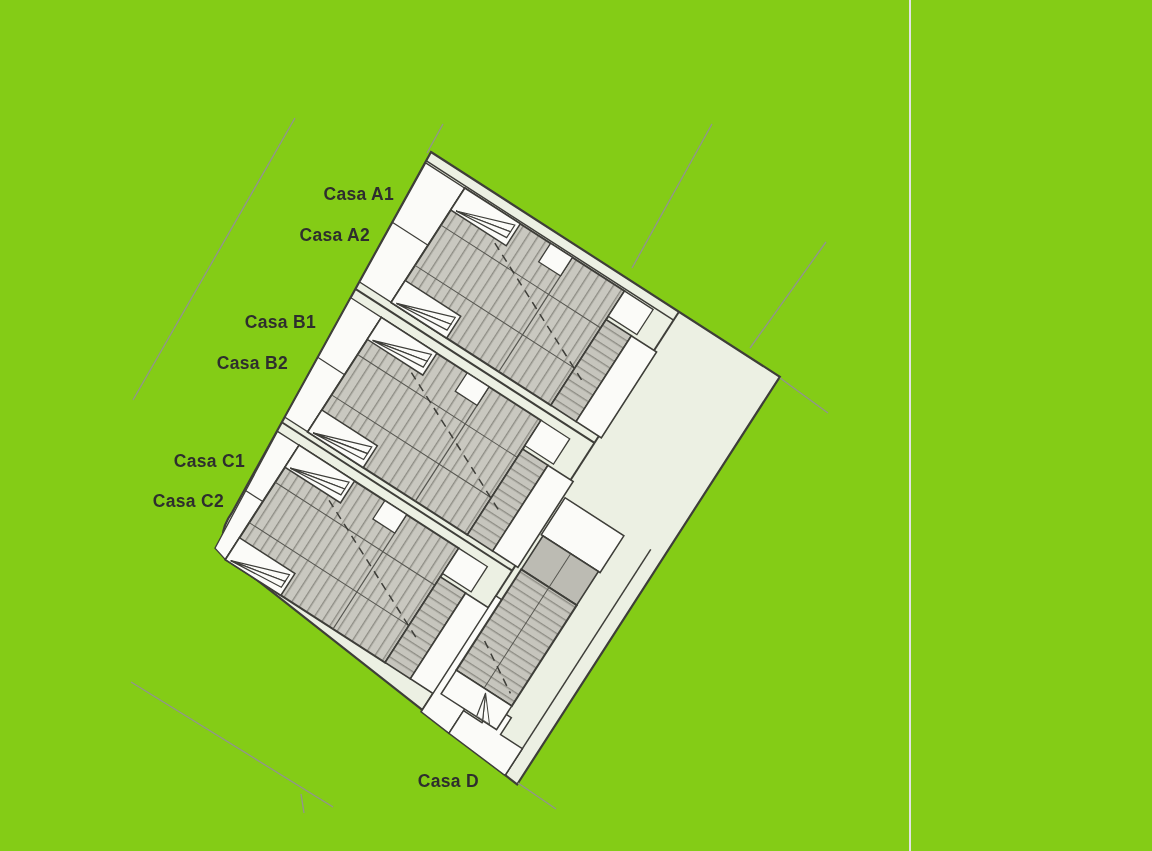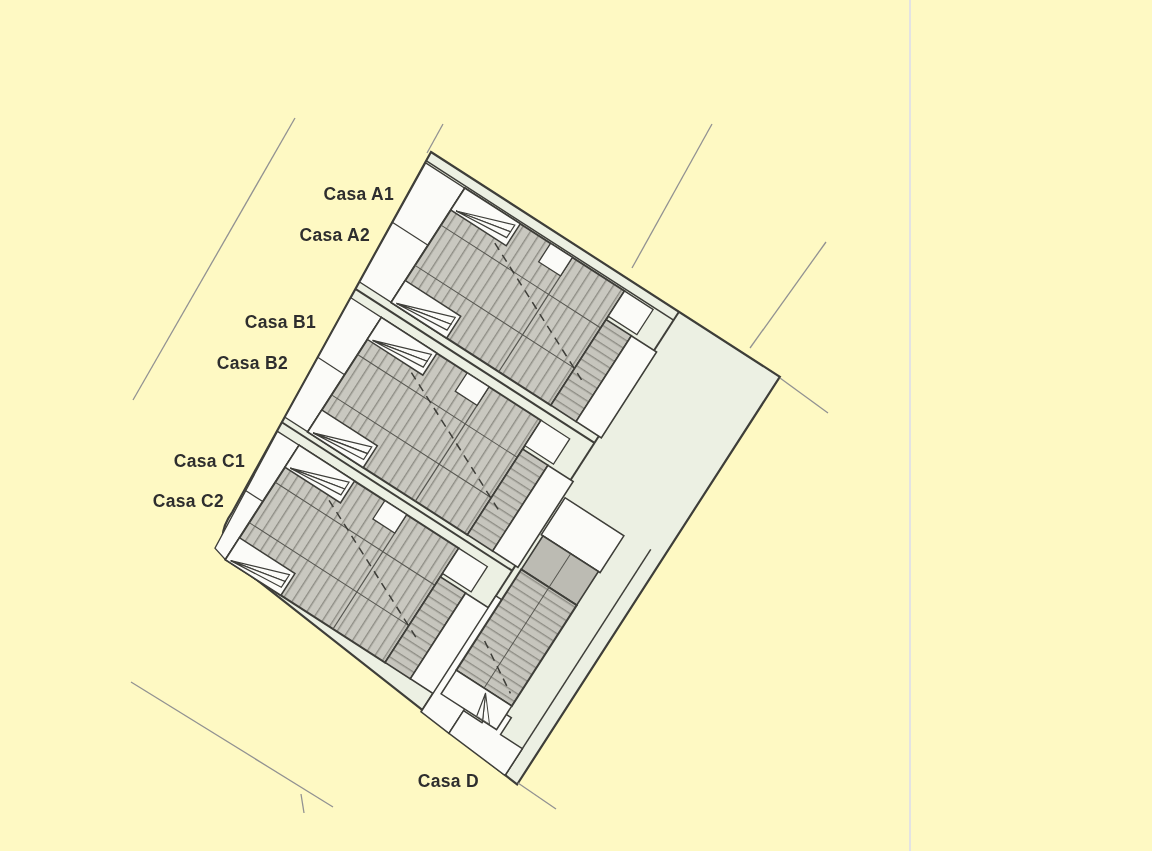--- a/index.html
+++ b/index.html
@@ -1,16 +1,16 @@
 <!DOCTYPE html>
 <html><head>
 <meta charset="utf-8">
 <style>
   html,body{margin:0;padding:0;background:#ffffff;}
-  .stage{position:relative;width:1152px;height:851px;background:#fef9c3;overflow:hidden;
+  .stage{position:relative;width:1152px;height:851px;background:#84cc16;overflow:hidden;
          font-family:"Liberation Sans","DejaVu Sans",sans-serif;}
   svg{display:block;}
   text.house-label{font-family:"Liberation Sans","DejaVu Sans",sans-serif;
        font-weight:700;font-size:17.5px;letter-spacing:.3px;fill:#2e2e2e;}
 </style>
 </head>
 <body>
 
 <div class="stage">
 <svg width="1152" height="851" viewBox="0 0 1152 851">

